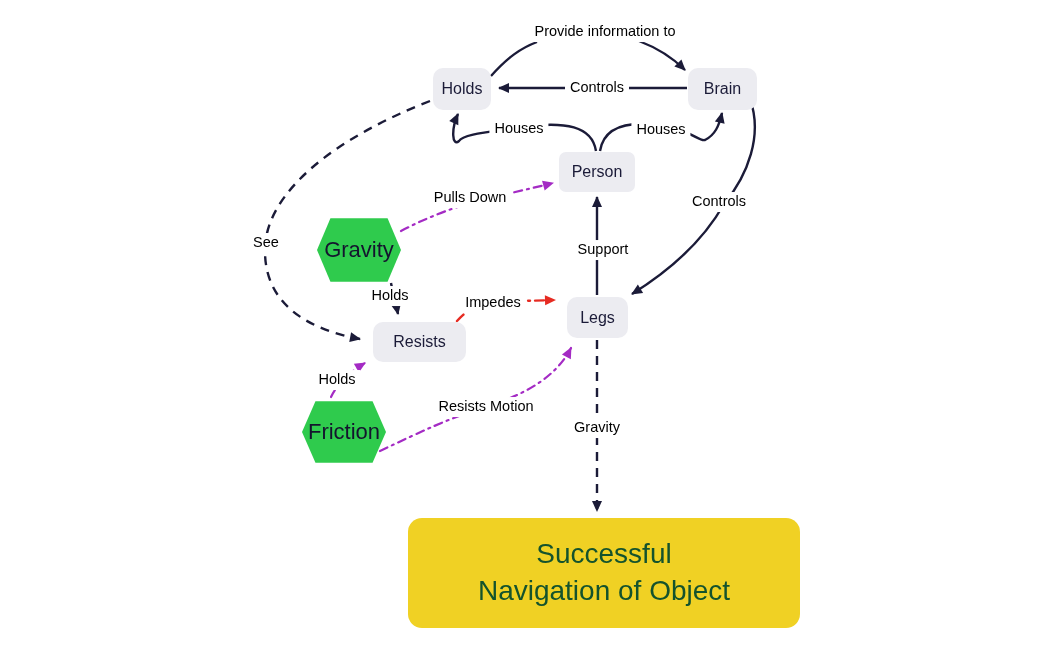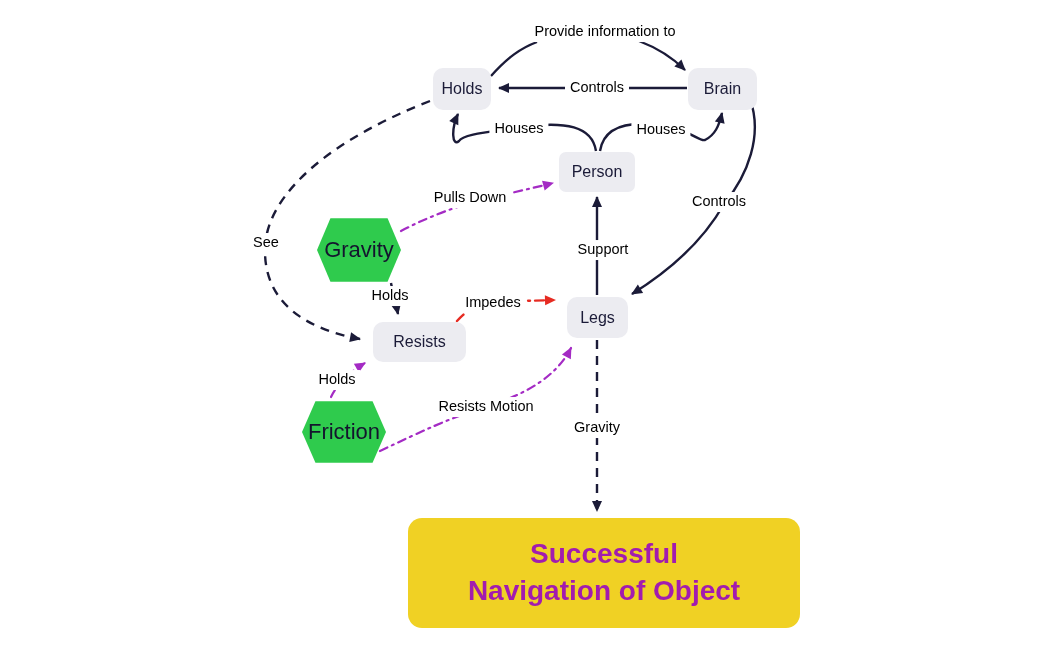--- a/index.html
+++ b/index.html
@@ -17,22 +17,22 @@
     border-radius:10px;z-index:4;white-space:nowrap;cursor:default;
   }
   .hex{
     position:absolute;display:flex;align-items:center;justify-content:center;
     background:#2fcb4d;color:#14142e;font-size:22px;font-weight:500;z-index:4;
     clip-path:polygon(0% 50%,16% 6%,84% 6%,100% 50%,84% 94%,16% 94%);
     white-space:nowrap;cursor:default;
   }
   .goal{
     position:absolute;display:flex;flex-direction:column;align-items:center;justify-content:center;
-    background:#f0d124;color:#a21caf;border-radius:14px;z-index:4;
-    font-size:28px;font-weight:700;line-height:1.32;text-align:center;cursor:default;
+    background:#f0d124;color:#14532d;border-radius:14px;z-index:4;
+    font-size:28px;font-weight:400;line-height:1.32;text-align:center;cursor:default;
   }
   
   #n-eyes{left:433px;top:68px;width:58px;height:42px;}
   #n-brain{left:688px;top:68px;width:69px;height:42px;}
   #n-person{left:559px;top:152px;width:76px;height:40px;border-radius:7px;}
   #n-legs{left:567px;top:297px;width:61px;height:41px;}
   #n-obstacle{left:373px;top:322px;width:93px;height:40px;}
   #n-gravity{left:317px;top:214px;width:84px;height:72px;}
   #n-friction{left:302px;top:397px;width:84px;height:70px;}
   #n-goal{left:408px;top:518px;width:392px;height:110px;}

